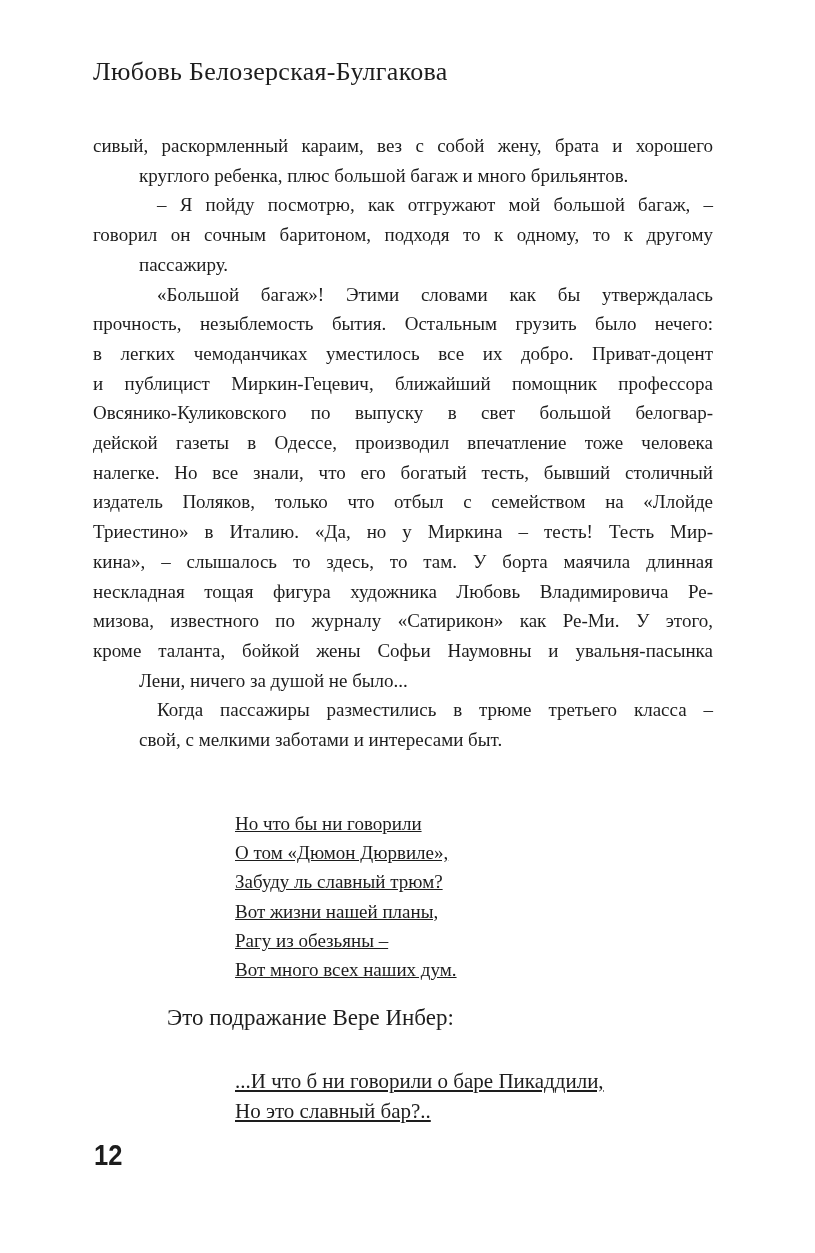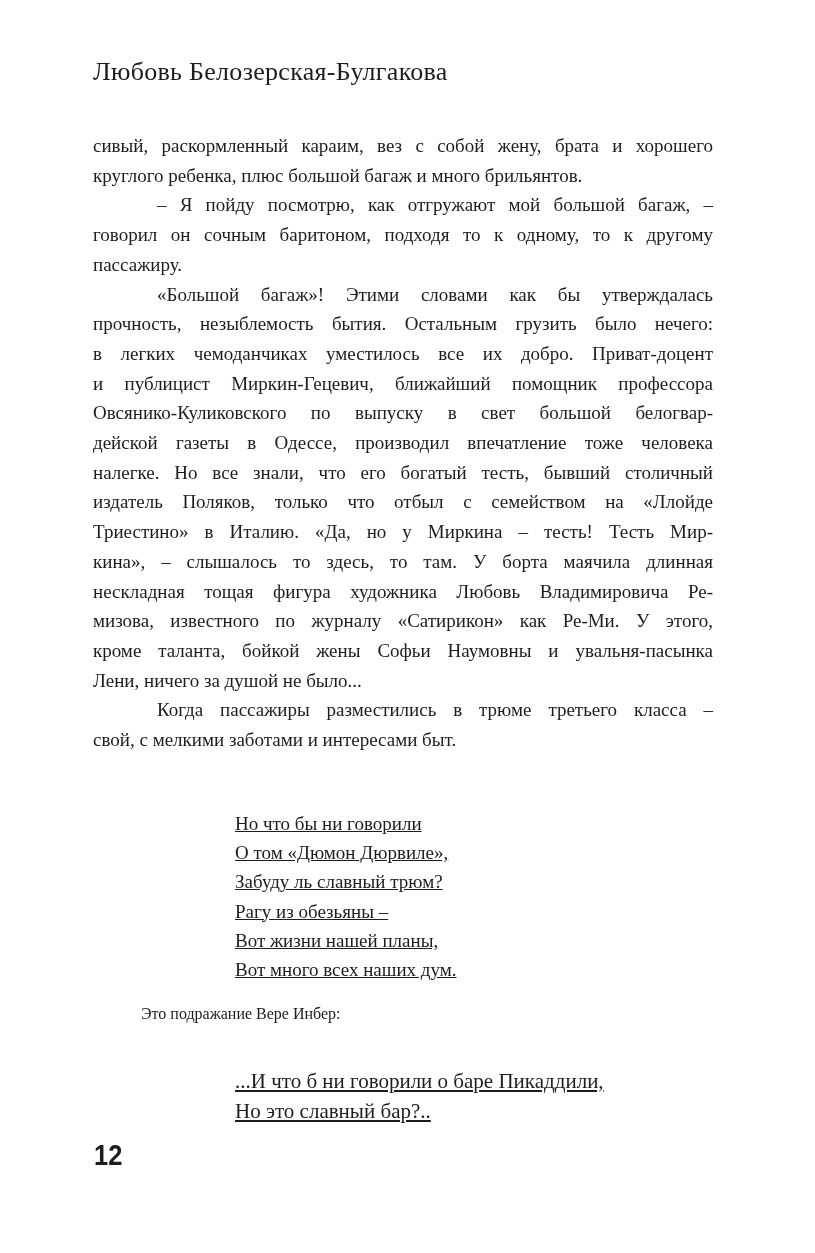--- a/index.html
+++ b/index.html
@@ -32,36 +32,37 @@
     font-size: 19px;
     line-height: 29.7px;
   }
   .p-line {
     text-align: justify;
     text-align-last: justify;
   }
   .p-line.last {
     text-align: left;
     text-align-last: left;
+    margin-left: 46px;
   }
   .p-line.ind {
     text-indent: 64px;
   }
   .poem-block-1 {
     position: absolute;
     left: 235px;
     top: 809px;
     font-size: 19px;
     line-height: 29.2px;
   }
   .interlude-line {
     position: absolute;
-    left: 141px;
+    left: 167px;
     top: 1005px;
-    font-size: 16px;
+    font-size: 23px;
     white-space: nowrap;
   }
   .poem-block-2 {
     position: absolute;
     left: 235px;
     top: 1066px;
     font-size: 21px;
     line-height: 30px;
   }
   .poem-line {
@@ -108,22 +109,22 @@
     <div class="p-line">кроме таланта, бойкой жены Софьи Наумовны и увальня-пасынка</div>
     <div class="p-line last">Лени, ничего за душой не было...</div>
     <div class="p-line ind">Когда пассажиры разместились в трюме третьего класса –</div>
     <div class="p-line last">свой, с мелкими заботами и интересами быт.</div>
   </div>
 
   <div class="poem-block-1">
     <div class="poem-line">Но что бы ни говорили</div>
     <div class="poem-line">О том «Дюмон Дюрвиле»,</div>
     <div class="poem-line">Забуду ль славный трюм?</div>
+    <div class="poem-line">Вот жизни нашей планы,</div>
     <div class="poem-line">Рагу из обезьяны –</div>
-    <div class="poem-line">Вот жизни нашей планы,</div>
     <div class="poem-line">Вот много всех наших дум.</div>
   </div>
 
   <div class="interlude-line">Это подражание Вере Инбер:</div>
 
   <div class="poem-block-2">
     <div class="poem-line">...И что б ни говорили о баре Пикаддили,</div>
     <div class="poem-line">Но это славный бар?..</div>
   </div>
 

